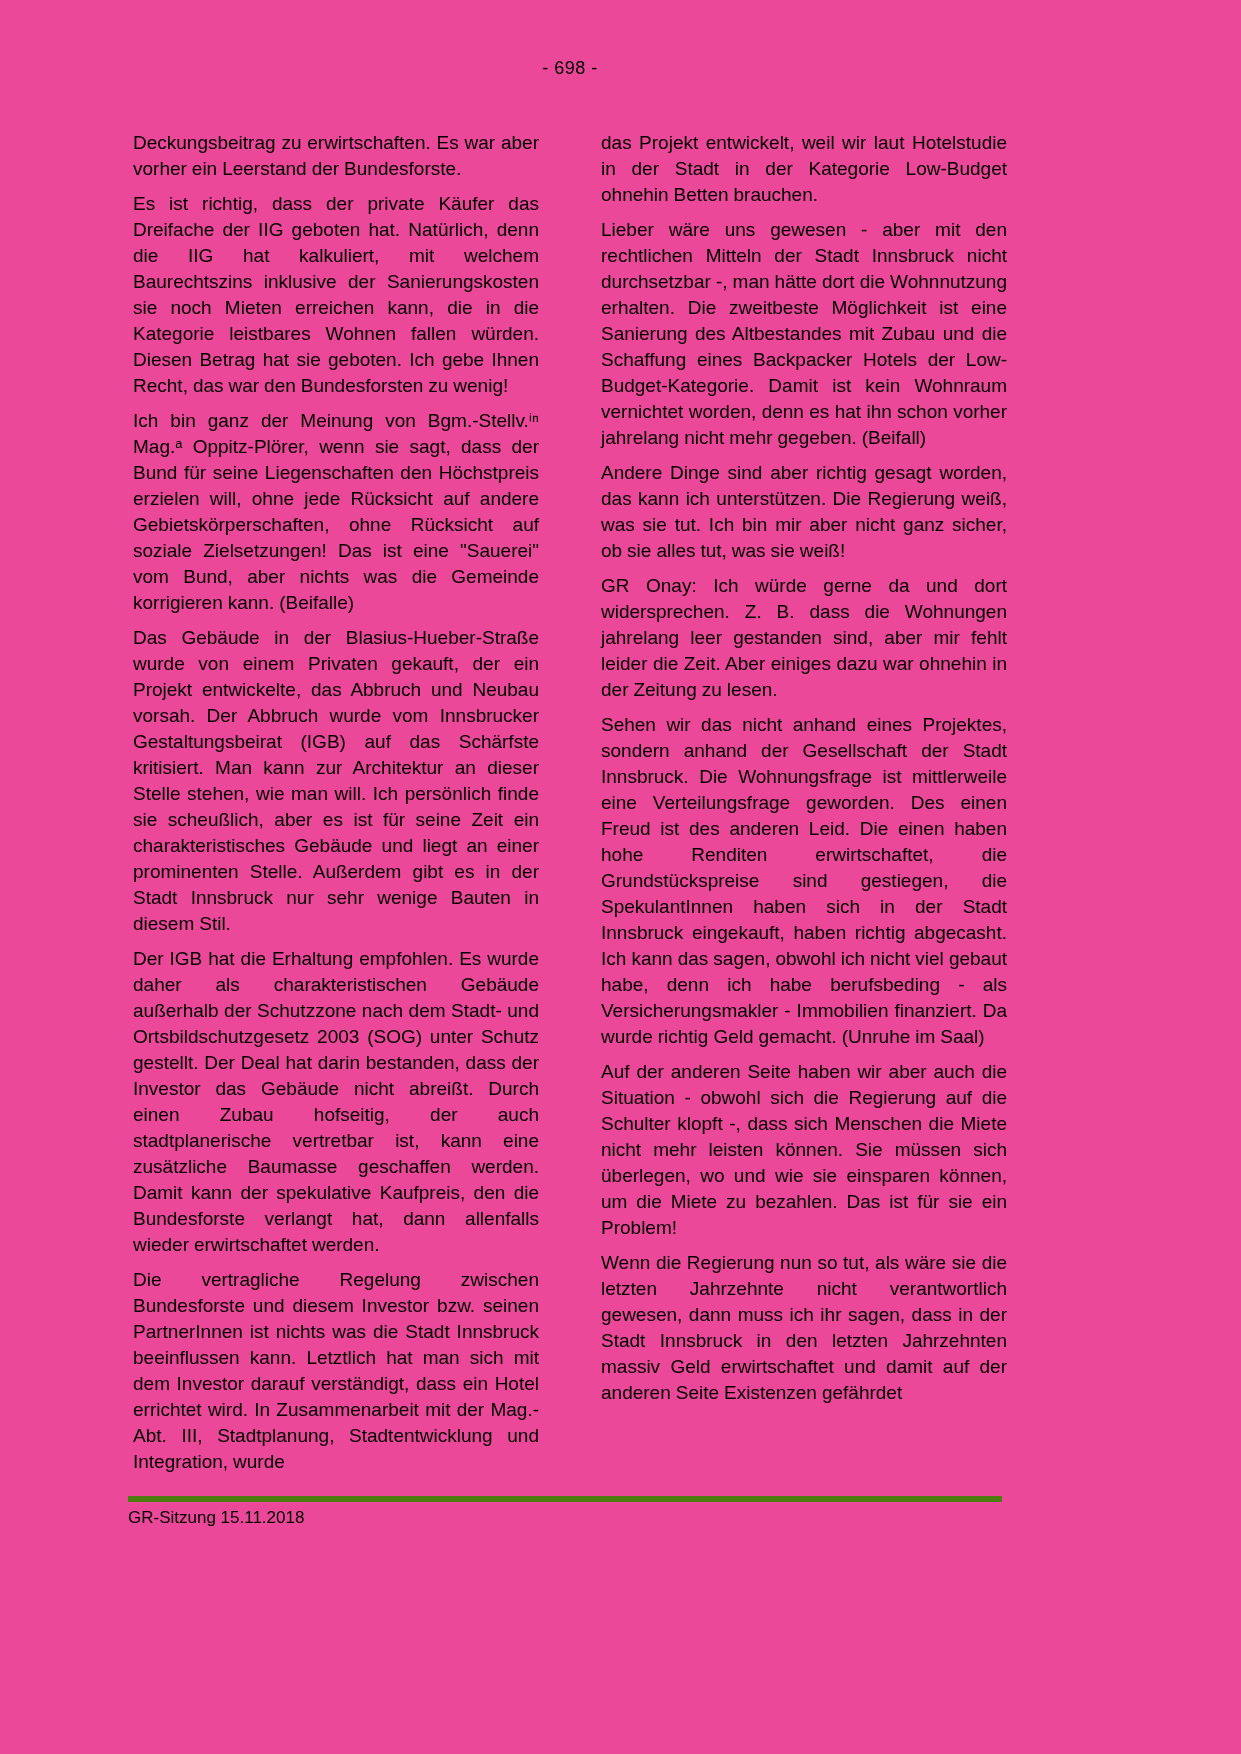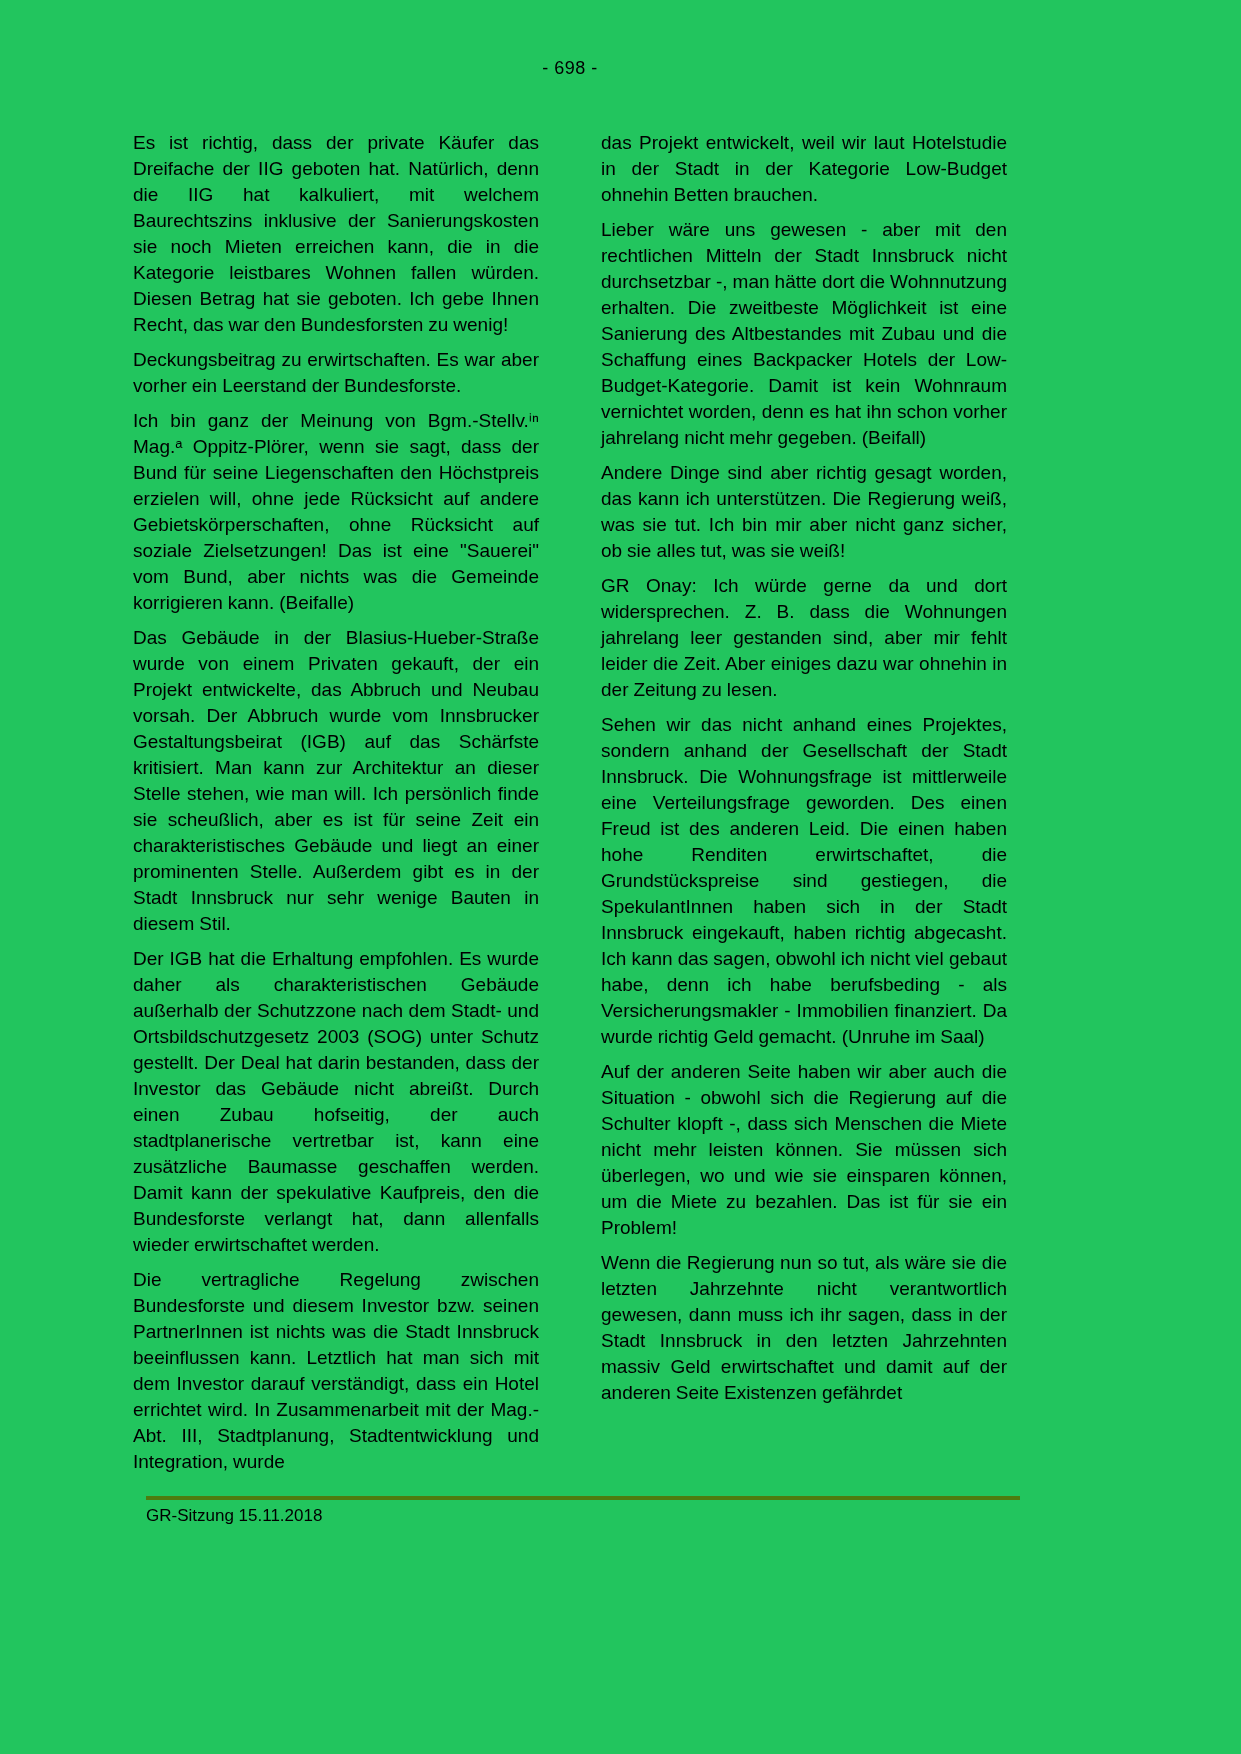--- a/index.html
+++ b/index.html
@@ -11,21 +11,21 @@
     width: 1241px;
     height: 1754px;
     position: relative;
     font-family: "Liberation Sans", sans-serif;
     color: #000000;
     -webkit-font-smoothing: antialiased;
   }
   .sheet {
     position: absolute;
     inset: 0;
-    background: #22c55e;
+    background: #ec4899;
     overflow: hidden;
   }
   .pageno {
     position: absolute;
     top: 58px;
     left: 133px;
     width: 874px;
     text-align: center;
     font-size: 18px;
     letter-spacing: 0.5px;
@@ -47,41 +47,41 @@
     font-size: 19px;
     line-height: 26px;
     text-align: justify;
     hyphens: auto;
     -webkit-hyphens: auto;
     word-spacing: -0.3px;
   }
   .footer {
     position: absolute;
     top: 1496px;
-    left: 146px;
+    left: 128px;
     width: 874px;
-    border-top: 4px solid #4d7c0f;
+    border-top: 6px solid #4d7c0f;
   }
   .footer-text {
     padding-top: 6px;
     font-size: 17px;
   }
 </style>
 </head>
 <body>
 
 <div class="sheet">
 
   <div class="pageno">- 698 -</div>
 
   <div class="columns">
 
     <div class="col">
+      <p>Deckungsbeitrag zu erwirtschaften. Es war aber vorher ein Leerstand der Bundesforste.</p>
       <p>Es ist richtig, dass der private Käufer das Dreifache der IIG geboten hat. Natürlich, denn die IIG hat kalkuliert, mit welchem Baurechtszins inklusive der Sanierungskosten sie noch Mieten erreichen kann, die in die Kategorie leistbares Wohnen fallen würden. Diesen Betrag hat sie geboten. Ich gebe Ihnen Recht, das war den Bundesforsten zu wenig!</p>
-      <p>Deckungsbeitrag zu erwirtschaften. Es war aber vorher ein Leerstand der Bundesforste.</p>
       <p>Ich bin ganz der Meinung von Bgm.-Stellv.ⁱⁿ Mag.ᵃ Oppitz-Plörer, wenn sie sagt, dass der Bund für seine Liegenschaften den Höchstpreis erzielen will, ohne jede Rücksicht auf andere Gebietskörperschaften, ohne Rücksicht auf soziale Zielsetzungen! Das ist eine "Sauerei" vom Bund, aber nichts was die Gemeinde korrigieren kann. (Beifalle)</p>
       <p>Das Gebäude in der Blasius-Hueber-Straße wurde von einem Privaten gekauft, der ein Projekt entwickelte, das Abbruch und Neubau vorsah. Der Abbruch wurde vom Innsbrucker Gestaltungsbeirat (IGB) auf das Schärfste kritisiert. Man kann zur Architektur an dieser Stelle stehen, wie man will. Ich persönlich finde sie scheußlich, aber es ist für seine Zeit ein charakteristisches Gebäude und liegt an einer prominenten Stelle. Außerdem gibt es in der Stadt Innsbruck nur sehr wenige Bauten in diesem Stil.</p>
       <p>Der IGB hat die Erhaltung empfohlen. Es wurde daher als charakteristischen Gebäude außerhalb der Schutzzone nach dem Stadt- und Ortsbildschutzgesetz 2003 (SOG) unter Schutz gestellt. Der Deal hat darin bestanden, dass der Investor das Gebäude nicht abreißt. Durch einen Zubau hofseitig, der auch stadtplanerische vertretbar ist, kann eine zusätzliche Baumasse geschaffen werden. Damit kann der spekulative Kaufpreis, den die Bundesforste verlangt hat, dann allenfalls wieder erwirtschaftet werden.</p>
       <p>Die vertragliche Regelung zwischen Bundesforste und diesem Investor bzw. seinen PartnerInnen ist nichts was die Stadt Innsbruck beeinflussen kann. Letztlich hat man sich mit dem Investor darauf verständigt, dass ein Hotel errichtet wird. In Zusammenarbeit mit der Mag.-Abt. III, Stadtplanung, Stadtentwicklung und Integration, wurde</p>
     </div>
 
     <div class="col">
       <p>das Projekt entwickelt, weil wir laut Hotelstudie in der Stadt in der Kategorie Low-Budget ohnehin Betten brauchen.</p>
       <p>Lieber wäre uns gewesen - aber mit den rechtlichen Mitteln der Stadt Innsbruck nicht durchsetzbar -, man hätte dort die Wohnnutzung erhalten. Die zweitbeste Möglichkeit ist eine Sanierung des Altbestandes mit Zubau und die Schaffung eines Backpacker Hotels der Low-Budget-Kategorie. Damit ist kein Wohnraum vernichtet worden, denn es hat ihn schon vorher jahrelang nicht mehr gegeben. (Beifall)</p>
       <p>Andere Dinge sind aber richtig gesagt worden, das kann ich unterstützen. Die Regierung weiß, was sie tut. Ich bin mir aber nicht ganz sicher, ob sie alles tut, was sie weiß!</p>

